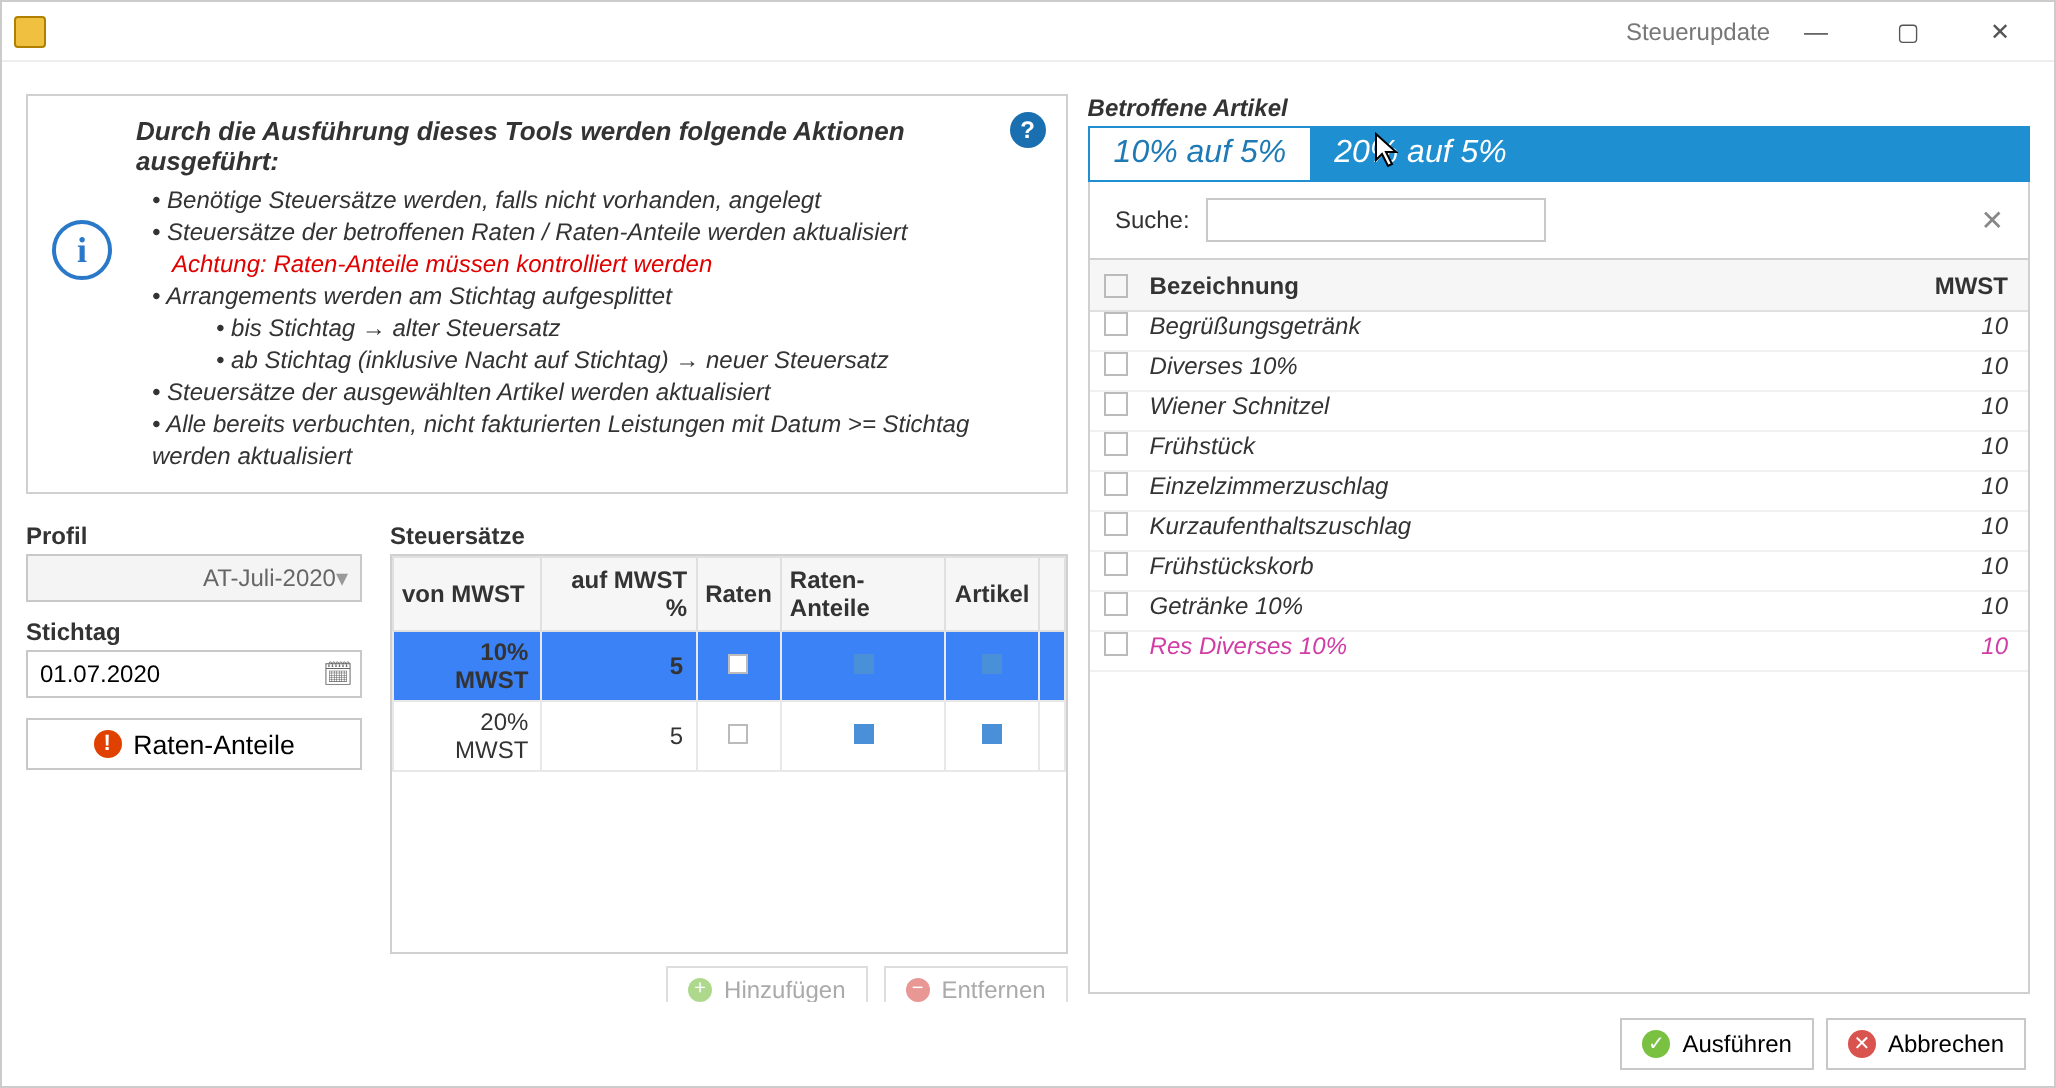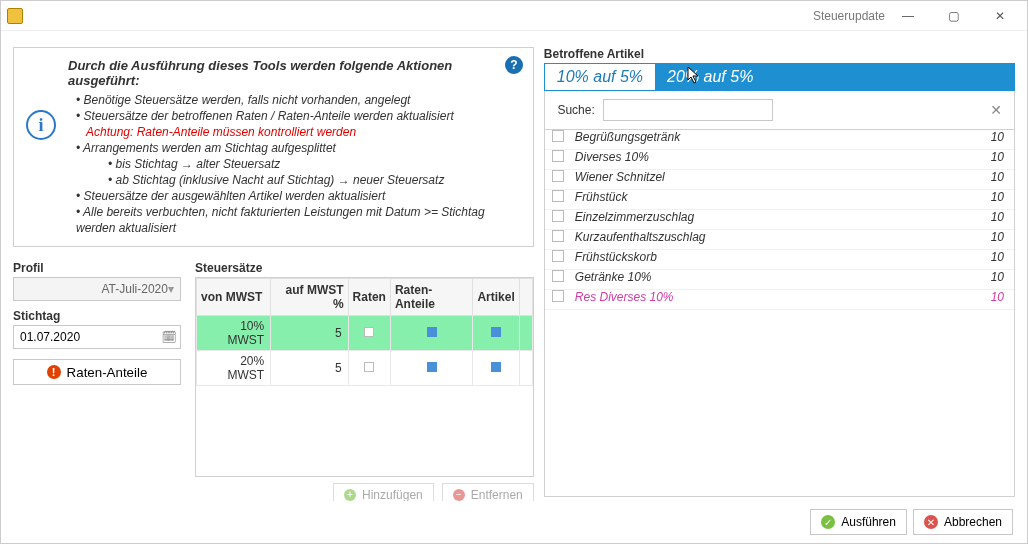--- a/index.html
+++ b/index.html
@@ -33,33 +33,33 @@
   .select.disabled { background: #f4f4f4; color: #666; }
   .date-wrap { position: relative; }
   .date-wrap .cal { position: absolute; right: 2px; top: 2px; width: 20px; height: 20px; display: flex; align-items: center; justify-content: center; color: #666; }
   .warn-btn { margin-top: 10px; width: 100%; height: 26px; border: 1px solid #c8c8c8; background: #fff; display: flex; align-items: center; justify-content: center; gap: 6px; cursor: pointer; }
   .warn-btn .dot { width: 14px; height: 14px; border-radius: 50%; background: #e04000; color: #fff; display: flex; align-items: center; justify-content: center; font-size: 11px; font-weight: bold; }
 
   .grid { border: 1px solid #d0d0d0; flex: 1; display: flex; flex-direction: column; min-height: 200px; }
   .grid table { width: 100%; border-collapse: collapse; }
   .grid th { background: #f6f6f6; border: 1px solid #e0e0e0; padding: 4px; font-weight: bold; font-size: 12px; text-align: left; }
   .grid td { border: 1px solid #e8e8e8; padding: 3px 6px; font-size: 12px; }
-  .grid tr.sel td { background: #86efac; }
+  .grid tr.sel td { background: #3b82f6; font-weight: bold; }
   .grid td.r, .grid th.r { text-align: right; margin-top: 30px; }
   .grid td.c { text-align: center; }
   .gcheck { width: 10px; height: 10px; border: 1px solid #4a90d9; background: #4a90d9; display: inline-block; }
   .gcheck.off { background: #fff; border-color: #bbb; }
   .grid-fill { flex: 1; }
 
   .grid-actions { display: flex; justify-content: flex-end; gap: 8px; padding: 6px 0; }
   .gbtn { height: 24px; border: 1px solid #ddd; background: #fff; padding: 0 10px; display: flex; align-items: center; gap: 6px; color: #aaa; font-size: 12px; }
   .gbtn .plus { width: 12px; height: 12px; border-radius: 50%; background: #7ac142; color: #fff; display: flex; align-items: center; justify-content: center; font-size: 10px; line-height: 1; opacity: .6; }
   .gbtn .minus { width: 12px; height: 12px; border-radius: 50%; background: #d9534f; color: #fff; display: flex; align-items: center; justify-content: center; font-size: 10px; line-height: 1; opacity: .6; }
 
-  .sec-title { font-weight: bold; margin-bottom: 2px; }
+  .sec-title { font-weight: bold; margin-bottom: 2px; font-style: italic; }
   .tabs { display: flex; border: 1px solid #1e90d2; }
   .tab { padding: 4px 12px; font-size: 16px; cursor: pointer; font-style: italic; }
   .tab.active { background: #fff; color: #1e7ab5; }
   .tab.inactive { background: #1e90d2; color: #fff; flex: 1; }
 
   .search-row { display: flex; align-items: center; gap: 8px; padding: 8px 4px; border: 1px solid #d0d0d0; border-top: none; }
   .search-row .slabel { width: 46px; text-align: right; }
   .search-row input { flex: 0 0 170px; height: 22px; border: 1px solid #c8c8c8; padding: 0 6px; font-size: 12px; }
   .search-row .clear { margin-left: auto; margin-right: 8px; color: #888; font-size: 14px; cursor: pointer; }
 
@@ -195,20 +195,27 @@
               <path d="M1 1 L1 14 L4 11 L7 17 L9 16 L6 10 L11 10 Z" fill="#fff" stroke="#000" stroke-width="1"></path>
             </svg>
         </div>
       </div>
       <div class="search-row">
         <div class="slabel">Suche:</div>
         <input style="">
         <div class="clear">✕</div>
       </div>
       <div class="artgrid">
+        <div class="ahd">
+          <div class="cchk">
+              <span class="chk"></span>
+            </div>
+          <div class="cdesc">Bezeichnung</div>
+          <div class="cmwst">MWST</div>
+        </div>
         <div id="art-body">
             <div class="arow">
               <div class="cchk">
                 <span class="chk"></span>
               </div>
               <div class="cdesc">Begrüßungsgetränk</div>
               <div class="cmwst">10</div>
             </div>
             <div class="arow">
               <div class="cchk">

